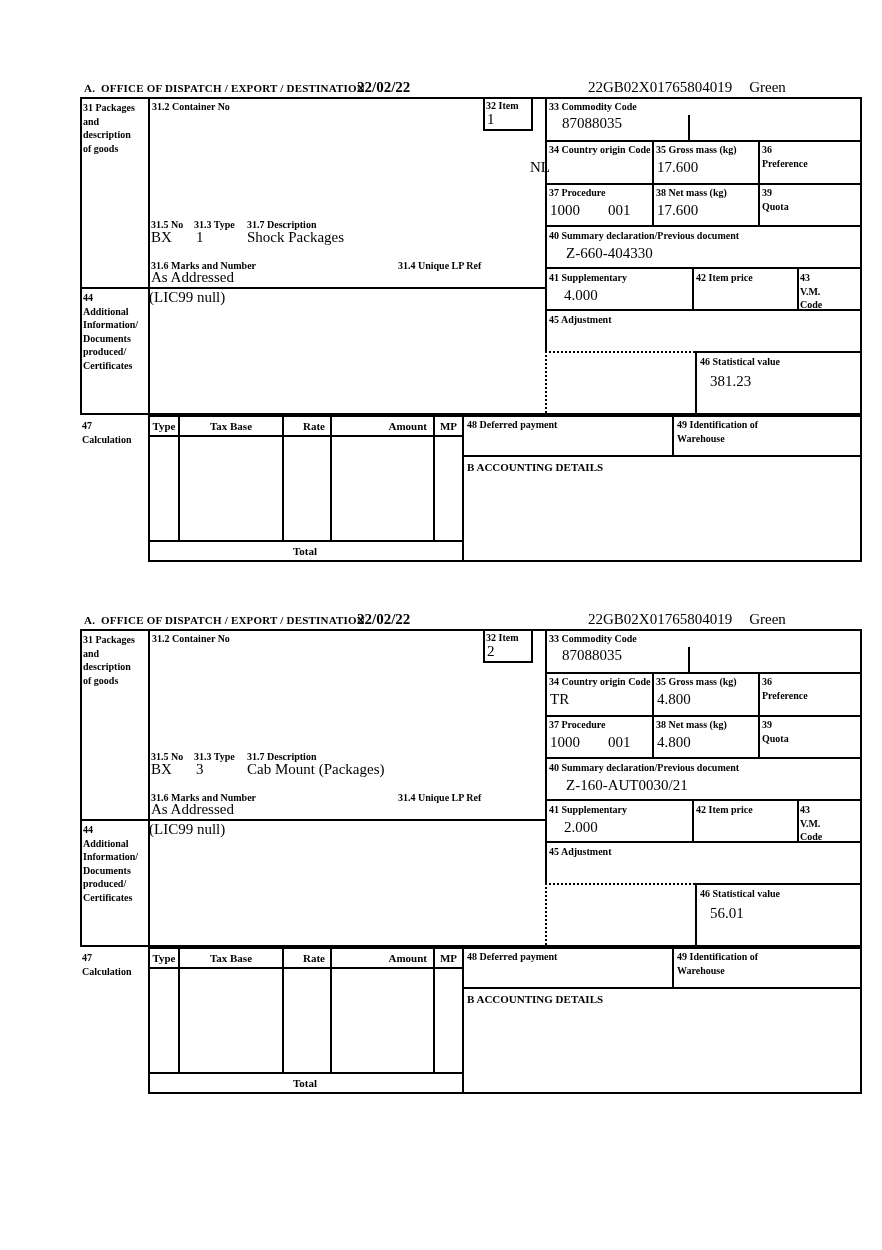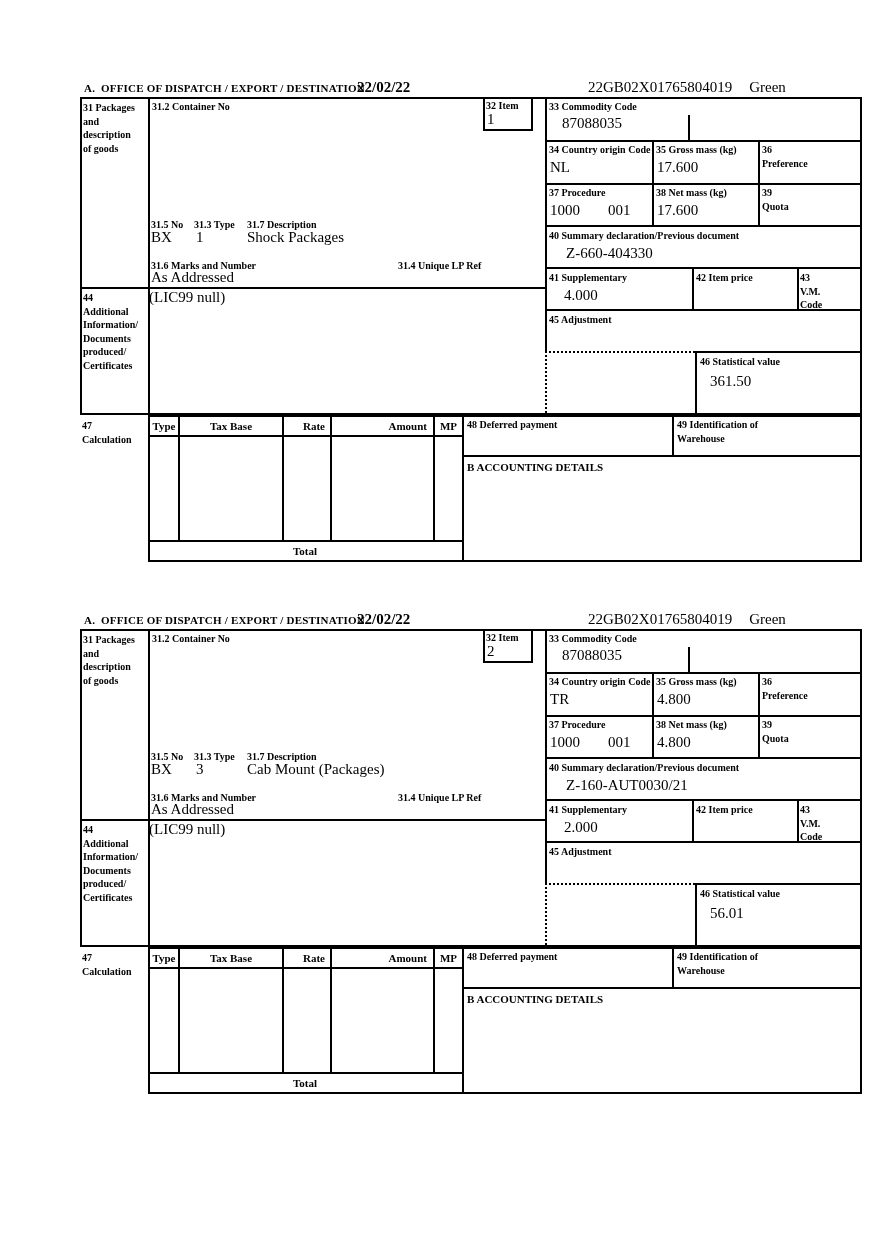--- a/index.html
+++ b/index.html
@@ -90,39 +90,39 @@
   <div class="val" style="left:116px;top:147px">1</div>
   <div class="val" style="left:167px;top:147px">Shock Packages</div>
   <div class="lb" style="left:71px;top:177px">31.6 Marks and Number</div>
   <div class="lb" style="left:318px;top:177px">31.4 Unique LP Ref</div>
   <div class="val" style="left:71px;top:187px">As Addressed</div>
   <div class="val" style="left:69px;top:207px">(LIC99 null)</div>
 
   <div class="lb" style="left:469px;top:18px">33 Commodity Code</div>
   <div class="val" style="left:482px;top:33px">87088035</div>
   <div class="lb" style="left:469px;top:61px">34 Country origin Code</div>
-  <div class="val" style="left:470px;top:77px">NL</div>
+  <div class="val" style="left:450px;top:77px">NL</div>
   <div class="lb" style="left:576px;top:61px">35 Gross mass (kg)</div>
   <div class="val" style="left:577px;top:77px">17.600</div>
   <div class="lb" style="left:682px;top:61px">36 Preference</div>
   <div class="lb" style="left:469px;top:104px">37 Procedure</div>
   <div class="val" style="left:470px;top:120px">1000</div>
   <div class="val" style="left:528px;top:120px">001</div>
   <div class="lb" style="left:576px;top:104px">38 Net mass (kg)</div>
   <div class="val" style="left:577px;top:120px">17.600</div>
   <div class="lb" style="left:682px;top:104px">39 Quota</div>
   <div class="lb" style="left:469px;top:147px">40 Summary declaration/Previous document</div>
   <div class="val" style="left:486px;top:163px">Z-660-404330</div>
   <div class="lb" style="left:469px;top:189px">41 Supplementary</div>
   <div class="val" style="left:484px;top:205px">4.000</div>
   <div class="lb" style="left:616px;top:189px">42 Item price</div>
   <div class="lb" style="left:720px;top:189px">43 V.M. Code</div>
   <div class="lb" style="left:469px;top:231px">45 Adjustment</div>
   <div class="lb" style="left:620px;top:273px">46 Statistical value</div>
-  <div class="val" style="left:630px;top:291px">361.50</div>
+  <div class="val" style="left:630px;top:291px">381.23</div>
 
   <div class="hd" style="left:68px;top:337px;width:32px;text-align:center">Type</div>
   <div class="hd" style="left:100px;top:337px;width:102px;text-align:center">Tax Base</div>
   <div class="hd" style="left:204px;top:337px;width:44px;text-align:right;padding-right:3px">Rate</div>
   <div class="hd" style="left:252px;top:337px;width:99px;text-align:right;padding-right:4px">Amount</div>
   <div class="hd" style="left:355px;top:337px;width:27px;text-align:center">MP</div>
   <div class="hd" style="left:68px;top:462px;width:314px;text-align:center">Total</div>
 
   <div class="lb" style="left:387px;top:336px">48 Deferred payment</div>
   <div class="lb" style="left:597px;top:336px">49 Identification of Warehouse</div>

